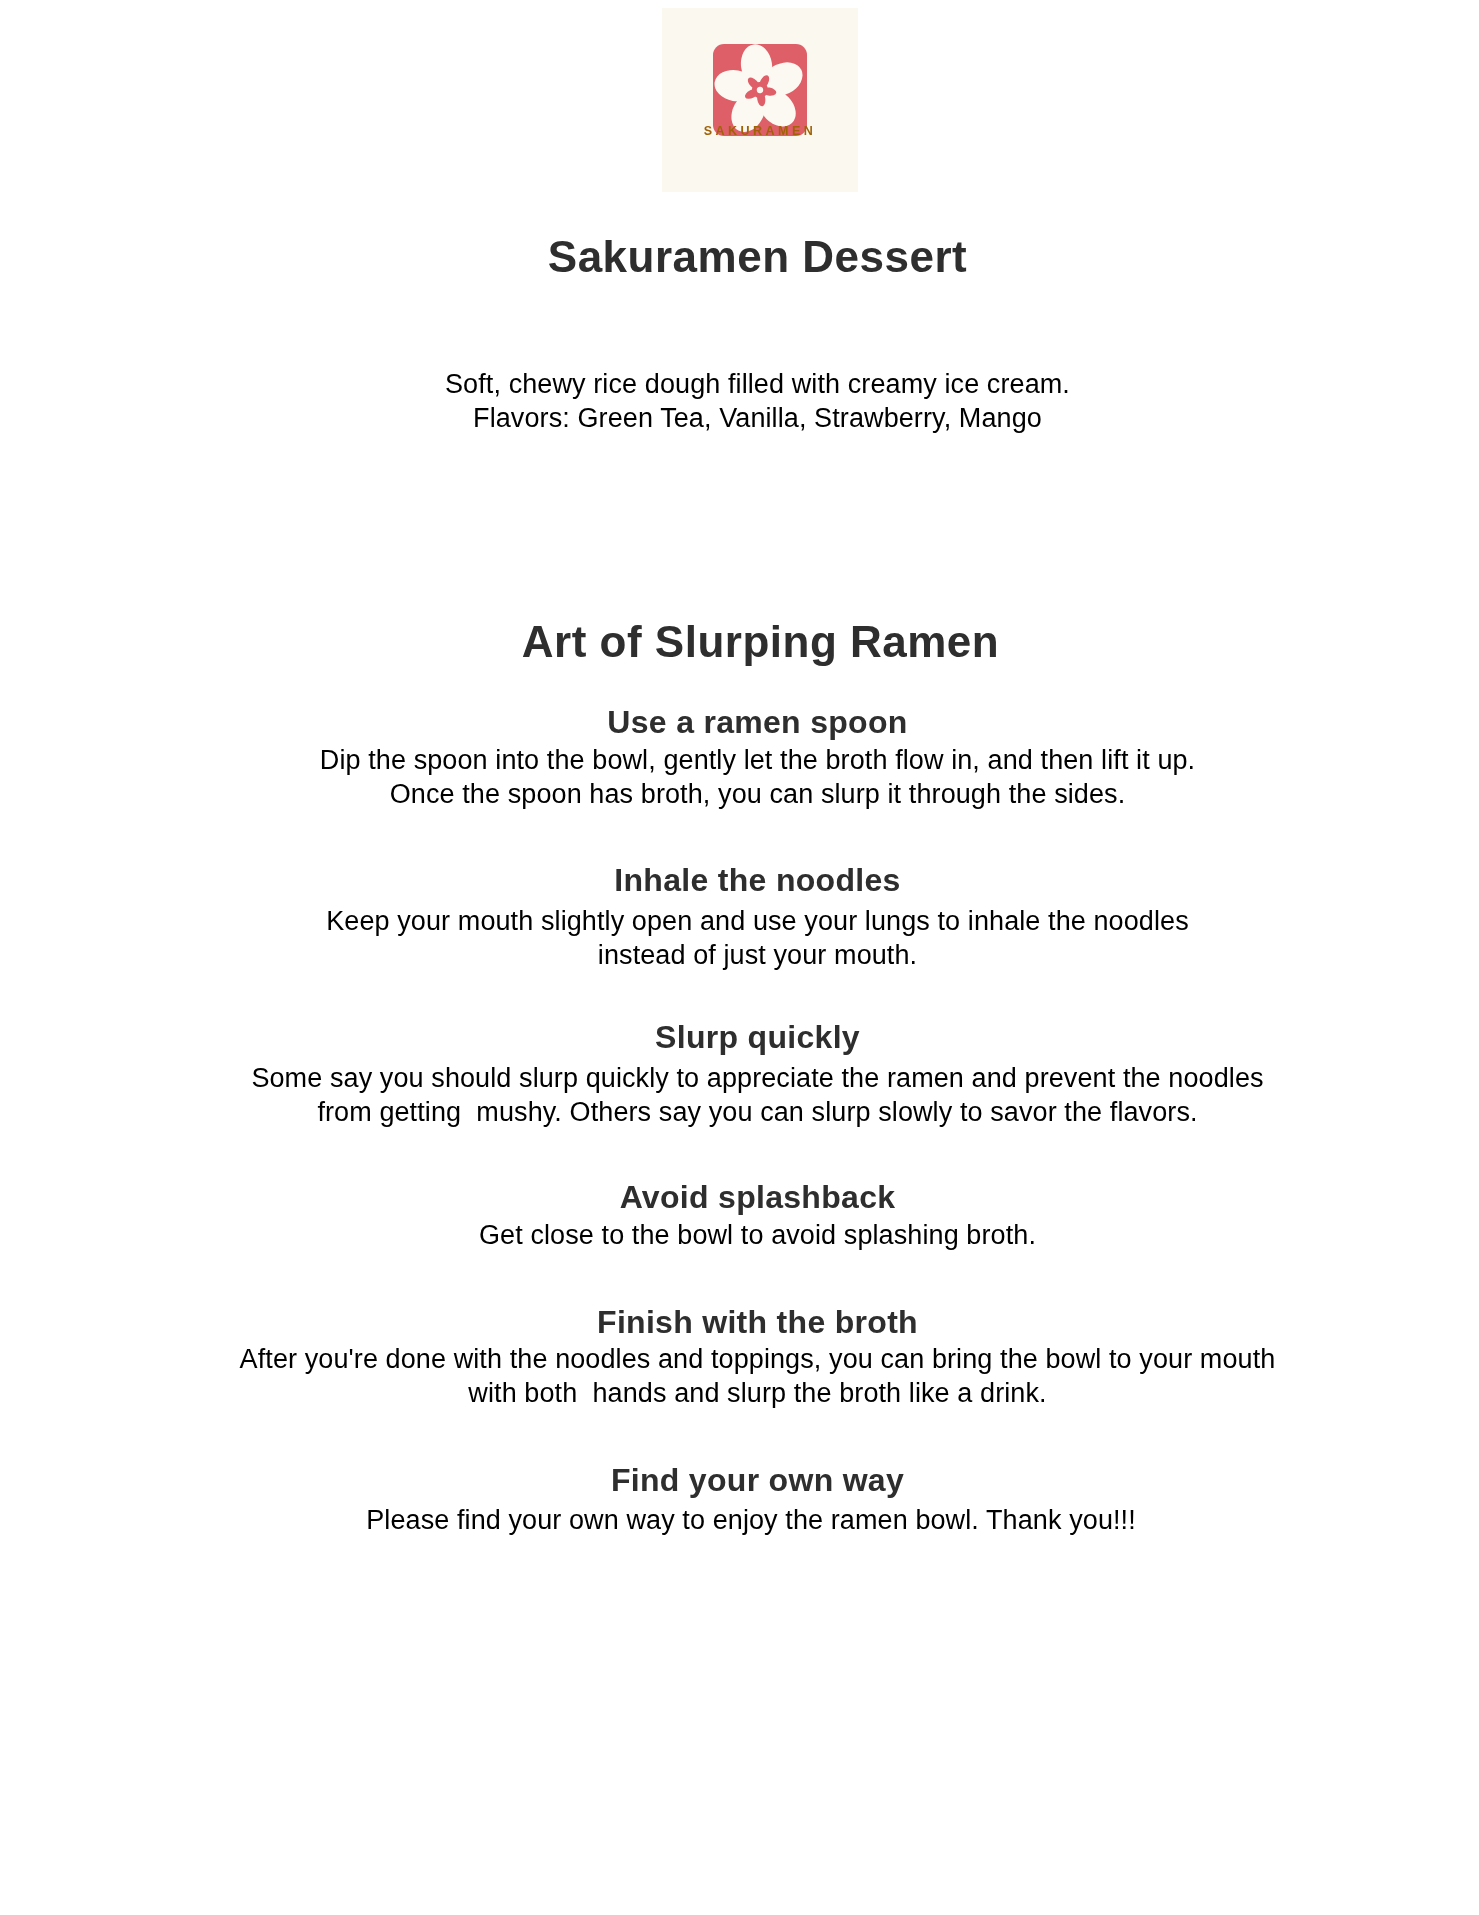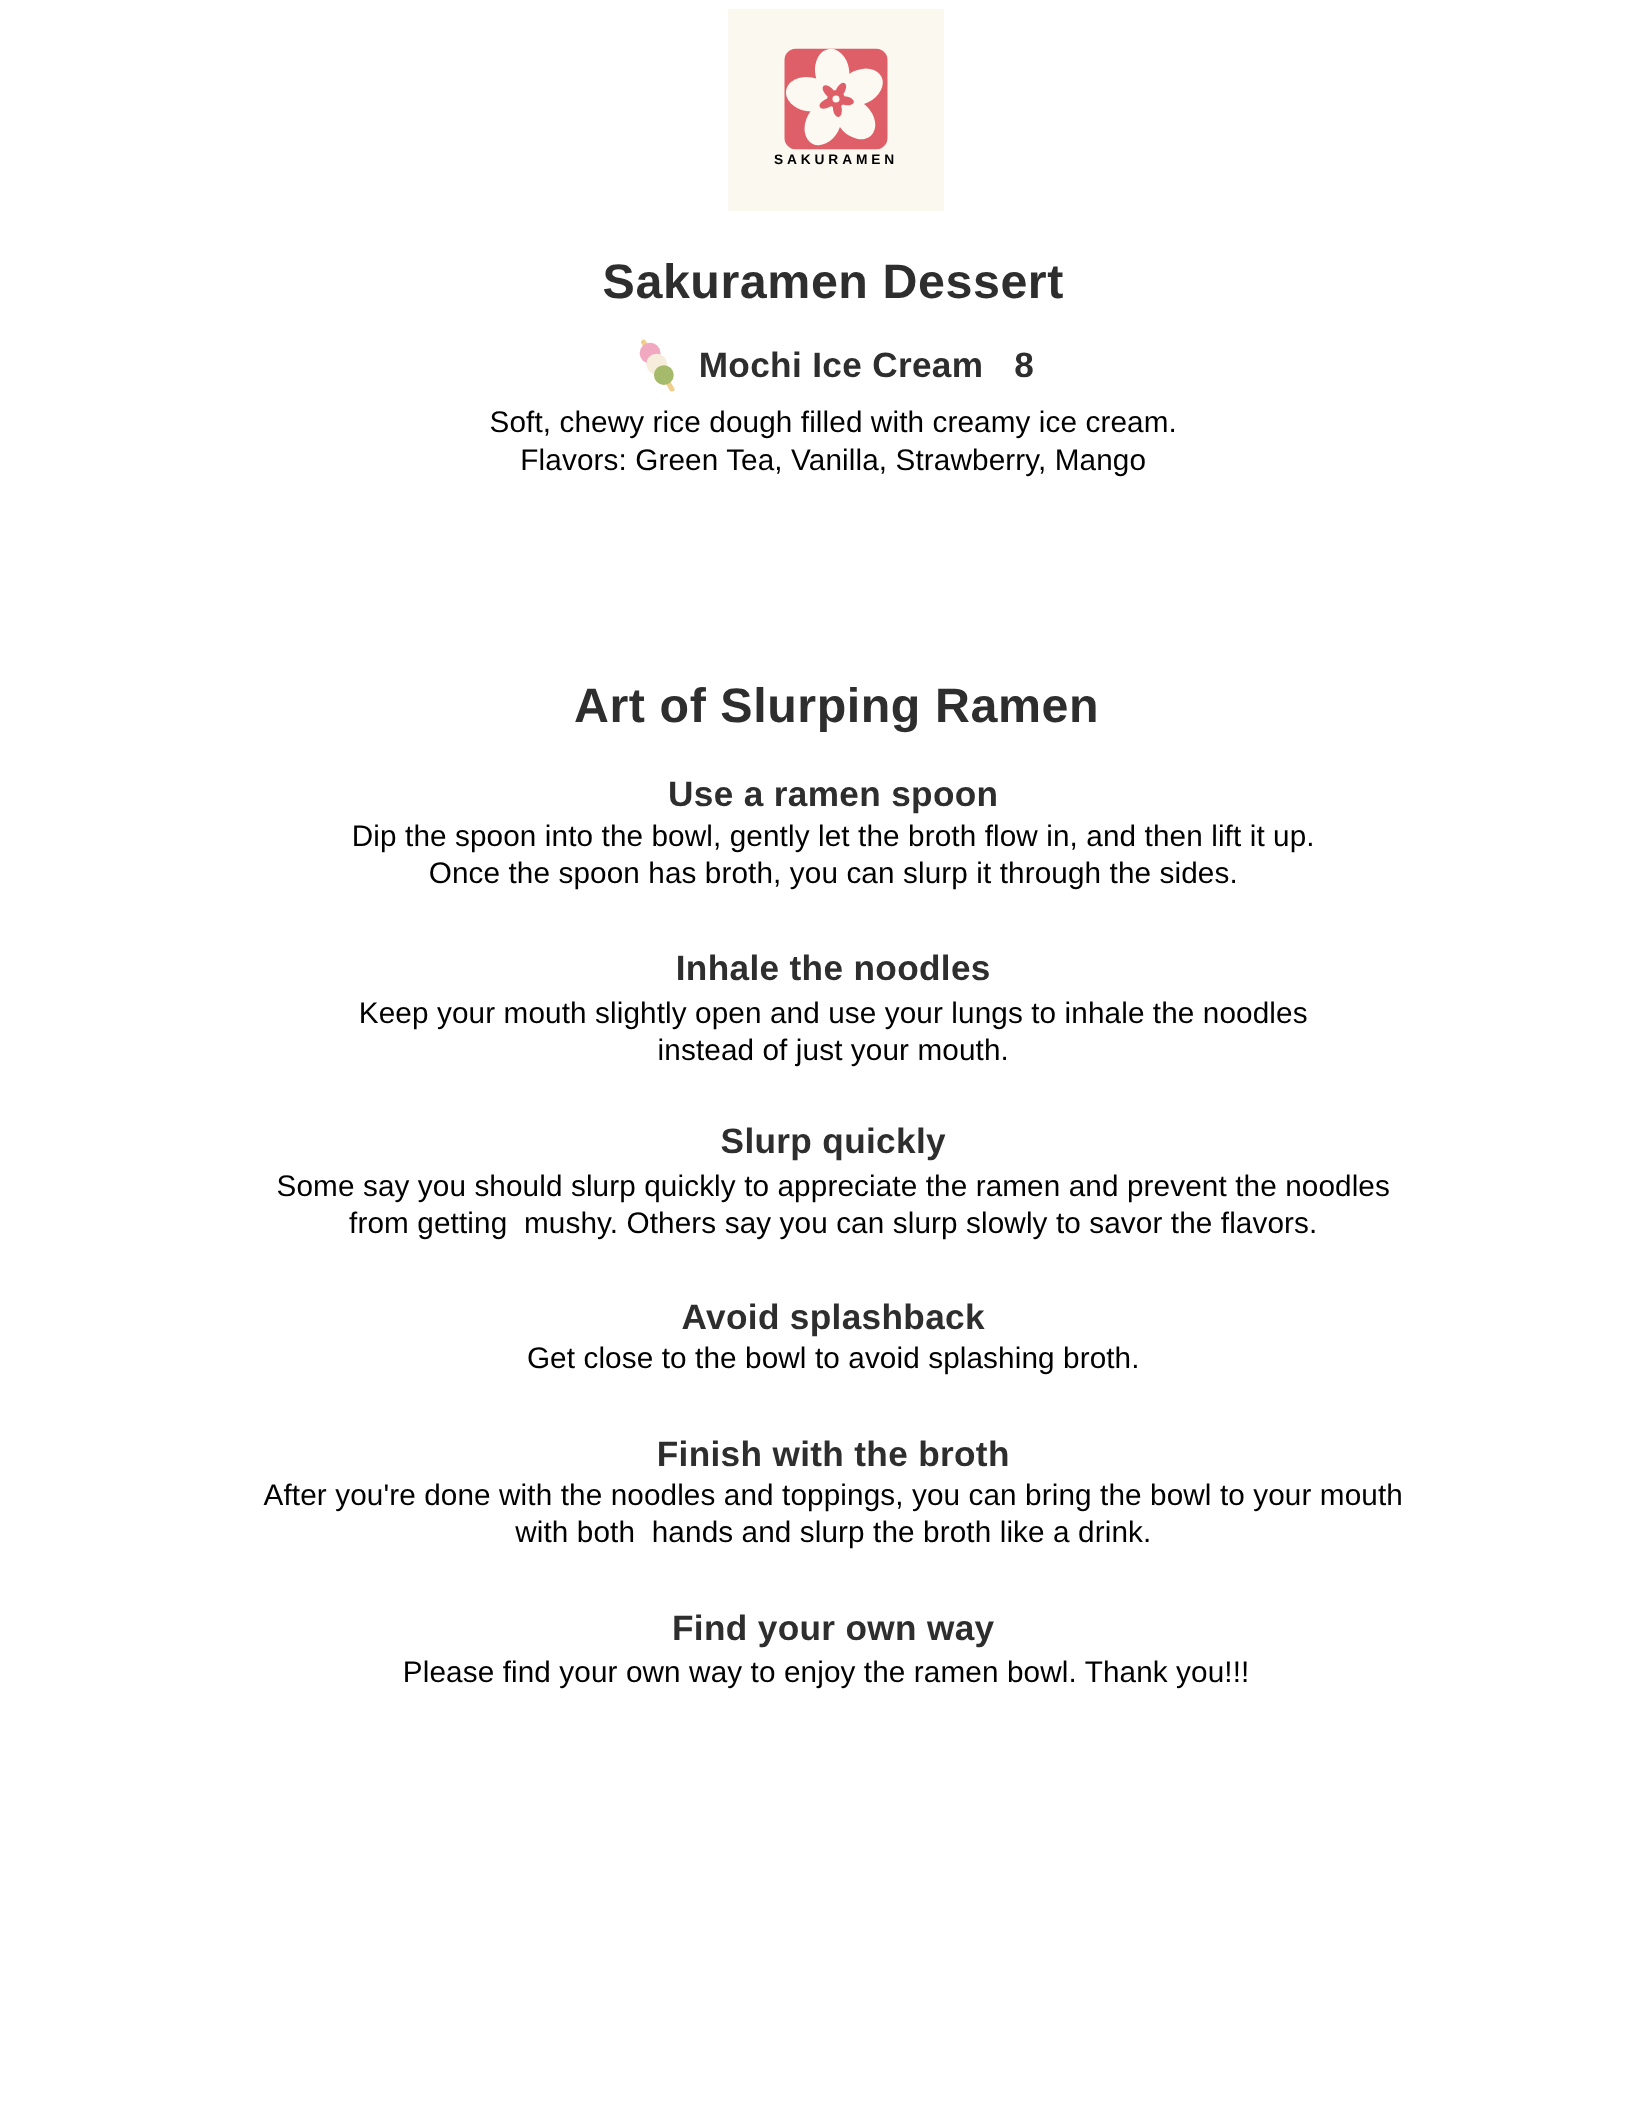--- a/index.html
+++ b/index.html
@@ -54,27 +54,27 @@
   .logo-mark{
     position:absolute;
     left:51px;
     top:36px;
     width:94px;
     height:92px;
   }
   .logo-brand{
     position:absolute;
     left:0;
-    top:130px;
+    top:116px;
     width:100%;
     text-align:center;
     font-size:12.5px;
     font-weight:600;
     letter-spacing:3.5px;
-    color:#000000;
+    color:#a16207;
   }
   
   .item-heading{
     display:flex;
     justify-content:center;
     align-items:center;
     gap:14px;
   }
   .item-heading .dango{
     width:46px;
@@ -119,30 +119,20 @@
           <ellipse transform="rotate(324)" cx="0" cy="-9" rx="4" ry="7.5"></ellipse>
         </g>
         <circle cx="0" cy="0" r="3.2" fill="#fbf9f1"></circle>
       </g>
     </svg>
     <div class="logo-brand">SAKURAMEN</div>
   </div>
 
   <div class="block doc-title" style="top:231px;">Sakuramen Dessert</div>
 
-  <div class="block item-heading" style="top:308px;">
-    <svg class="dango" viewBox="0 0 46 48" xmlns="http://www.w3.org/2000/svg">
-      <line x1="10" y1="3" x2="36" y2="46" stroke="#eecf8e" stroke-width="4.5" stroke-linecap="round"></line>
-      <circle cx="16" cy="13" r="9.5" fill="#f1a9c2"></circle>
-      <circle cx="22" cy="23" r="9.5" fill="#f6eddc"></circle>
-      <circle cx="28.5" cy="33" r="9" fill="#a5ba6b"></circle>
-    </svg>
-    <span class="item-name">Mochi Ice Cream</span>
-    <span class="item-price">8</span>
-  </div>
 
   <div class="block body-text" style="top:367px;">Soft, chewy rice dough filled with creamy ice cream.
 Flavors: Green Tea, Vanilla, Strawberry, Mango</div>
 
   <div class="block doc-title" style="top:616px;padding-left:42px;">Art of Slurping Ramen</div>
 
   <div class="block sec-heading" style="top:704px;">Use a ramen spoon</div>
   <div class="block body-text" style="top:743px;">Dip the spoon into the bowl, gently let the broth flow in, and then lift it up.
 Once the spoon has broth, you can slurp it through the sides.</div>
 

